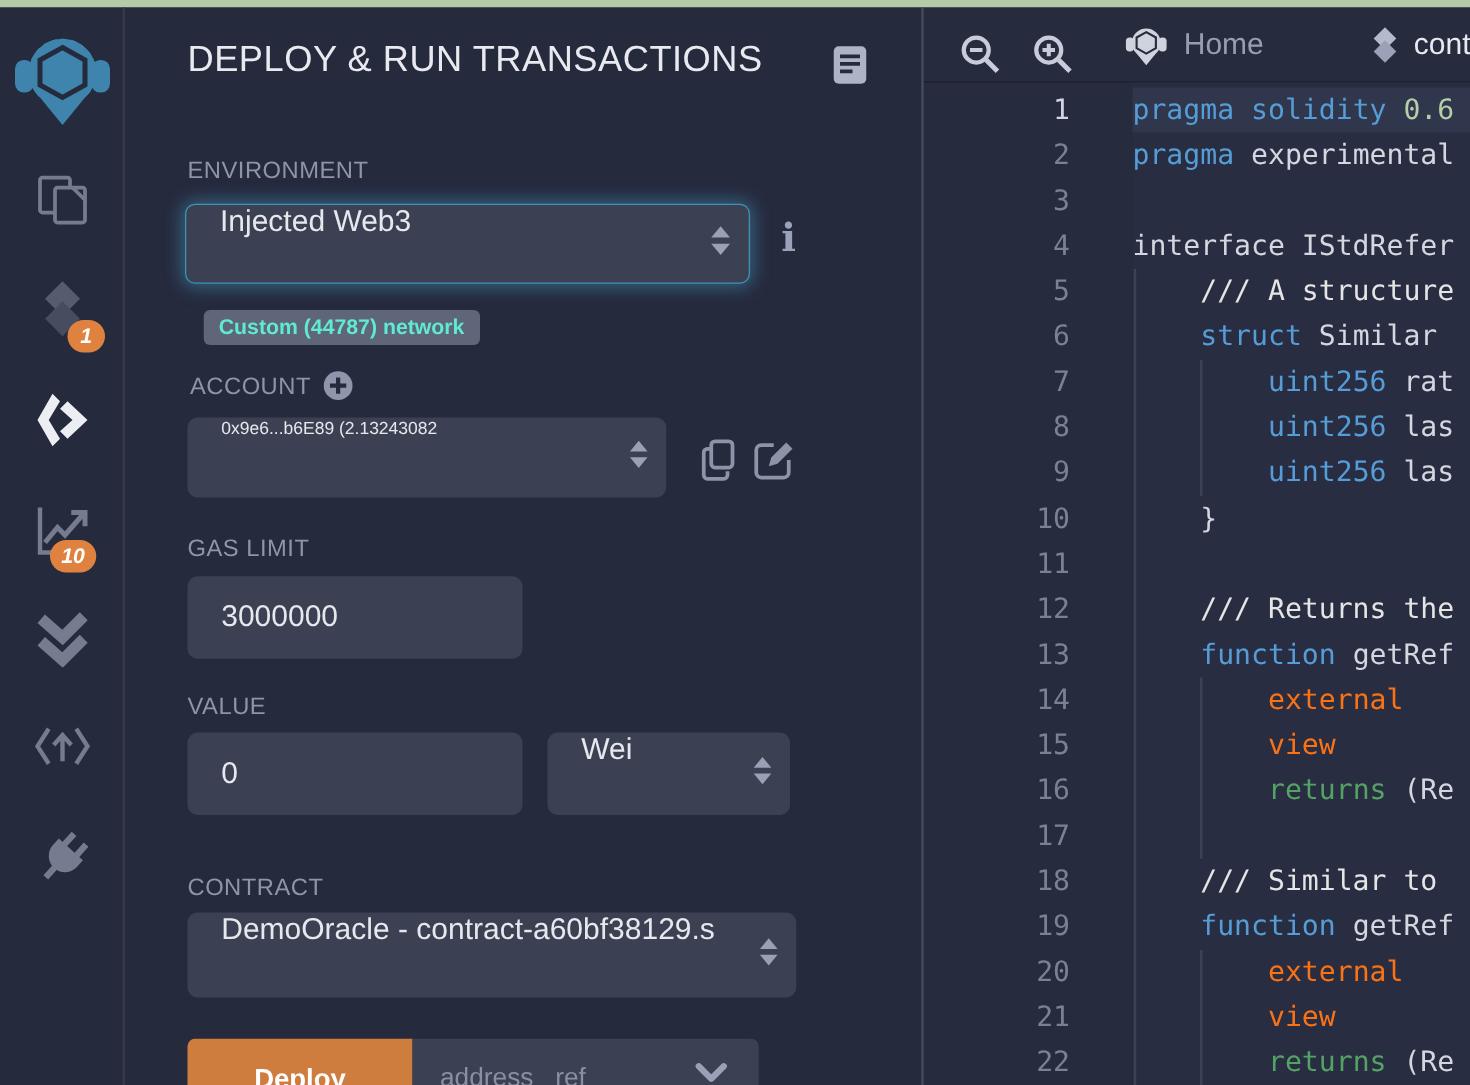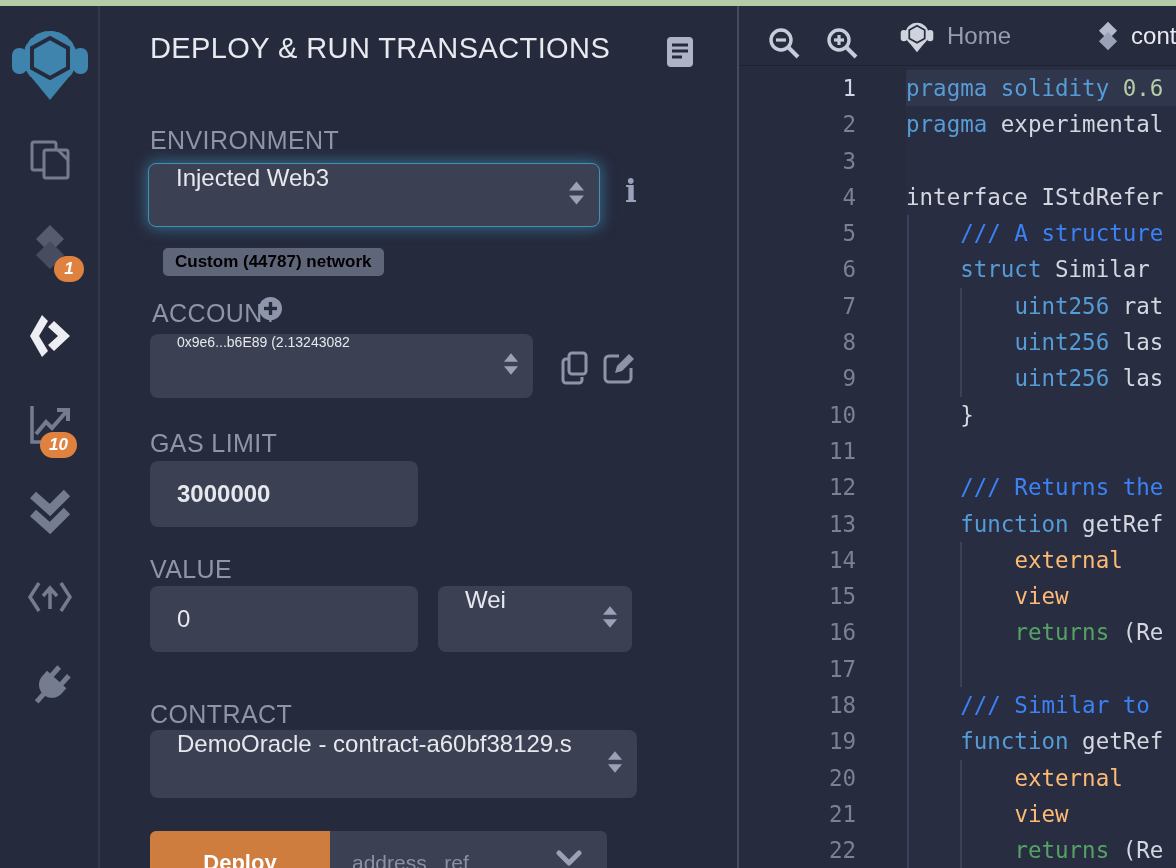--- a/index.html
+++ b/index.html
@@ -14,34 +14,34 @@
   #activity-bar { left:0; top:6px; width:100px; height:862px; background:#262a3d;
     border-right:2px solid #343949; }
   .act-icon { position:absolute; left:0; width:100px; display:flex; justify-content:center; }
   .badge { position:absolute; background:#e0823f; color:#fff; border-radius:14px;
     font-style:italic; font-weight:bold; font-size:17px; line-height:25px;
     text-align:center; padding:0 9px; min-width:30px; height:26px; }
 
   
   #side-panel { left:100px; top:6px; width:637px; height:862px; background:#262a3d; }
   #panel-title { left:50px; top:26px; color:#e9eaf0; font-size:29px; letter-spacing:.4px; }
-  .sec-label { color:#8f95a8; font-size:25px; letter-spacing:.4px; }
+  .sec-label { color:#8f95a8; font-size:19px; letter-spacing:.4px; }
   .fill { background:#3b4152; border-radius:8px; }
   .sel-text { color:#e6e8ee; font-size:24px; }
   .sel-arrows { position:absolute; right:14px; top:50%; transform:translateY(-50%); }
   .selbox { position:absolute; display:flex; align-items:flex-start; padding-left:27px; overflow:hidden; white-space:nowrap; }
   #env-select { left:48px; top:157px; width:452px; height:64px;
     border:1px solid #3e93b5; box-shadow:0 0 14px 2px rgba(66,150,189,.55); }
   #net-badge { left:63px; top:242px; height:28px; background:#60667a; border-radius:5px;
-    color:#000000; font-weight:bold; font-size:17px; line-height:28px; padding:0 12px; }
+    color:#5eead4; font-weight:bold; font-size:17px; line-height:28px; padding:0 12px; }
   #account-select { left:50px; top:328px; width:383px; height:64px; }
   #account-select .sel-text { font-size:14px; }
   #gas-input, #value-input { left:50px; width:268px; height:66px; border:none; outline:none;
     color:#e6e8ee; font-size:24px; padding-left:27px; font-family:"Liberation Sans",sans-serif; }
-  #gas-input { top:455px;font-weight:bold; }
+  #gas-input { top:455px; }
   #value-input { top:580px; }
   #wei-select { left:338px; top:580px; width:194px; height:66px; }
   #contract-select { left:50px; top:724px; width:487px; height:68px; }
   #deploy-row { left:50px; top:825px; width:487px; height:64px; display:flex; }
   #deploy-btn { width:180px; height:64px; background:#cf7c3f; border:none;
     border-radius:6px 0 0 6px; color:#fff; font-weight:bold; font-size:22px;
     font-family:"Liberation Sans",sans-serif; }
   #deploy-arg { width:277px; height:64px; background:#3b4152; border:none; outline:none;
     border-radius:0 6px 6px 0; color:#e6e8ee; font-size:21px; padding-left:22px;
     font-family:"Liberation Sans",sans-serif; }
@@ -63,21 +63,21 @@
   #code-bg { position:absolute; left:167px; top:60px; width:272px; height:802px; background:#282d41; }
   #editor-gutter { position:absolute; left:0; top:64px; width:117px; }
   .ln { width:117px; height:36.3px; line-height:36.3px; text-align:right; color:#7b8193;
     font-family:"DejaVu Sans Mono",monospace; font-size:22.5px; }
   .ln.hl { color:#d2d6e4; }
   #editor-code { position:absolute; left:167px; top:64px; width:272px; }
   .crow { width:272px; height:36.3px; line-height:36.3px; white-space:pre; overflow:hidden;
     font-family:"DejaVu Sans Mono",monospace; font-size:22.5px; }
   .crow.hl { background:#30364b; }
   .tok-k { color:#569cd6; } .tok-p { color:#d4d7e0; } .tok-n { color:#b5cea8; }
-  .tok-c { color:#3b82f6; } .tok-t { color:#fdba74; } .tok-g { color:#55a364; }
+  .tok-c { color:#e5e5e5; } .tok-t { color:#f97316; } .tok-g { color:#55a364; }
   .iguide { position:absolute; width:2px; background:#3c415a; }
 </style>
 </head>
 <body>
 
 <div id="top-strip" class="abs"></div>
 
 <div id="activity-bar" class="abs">
 
   <div class="act-icon" style="top:14px;">

